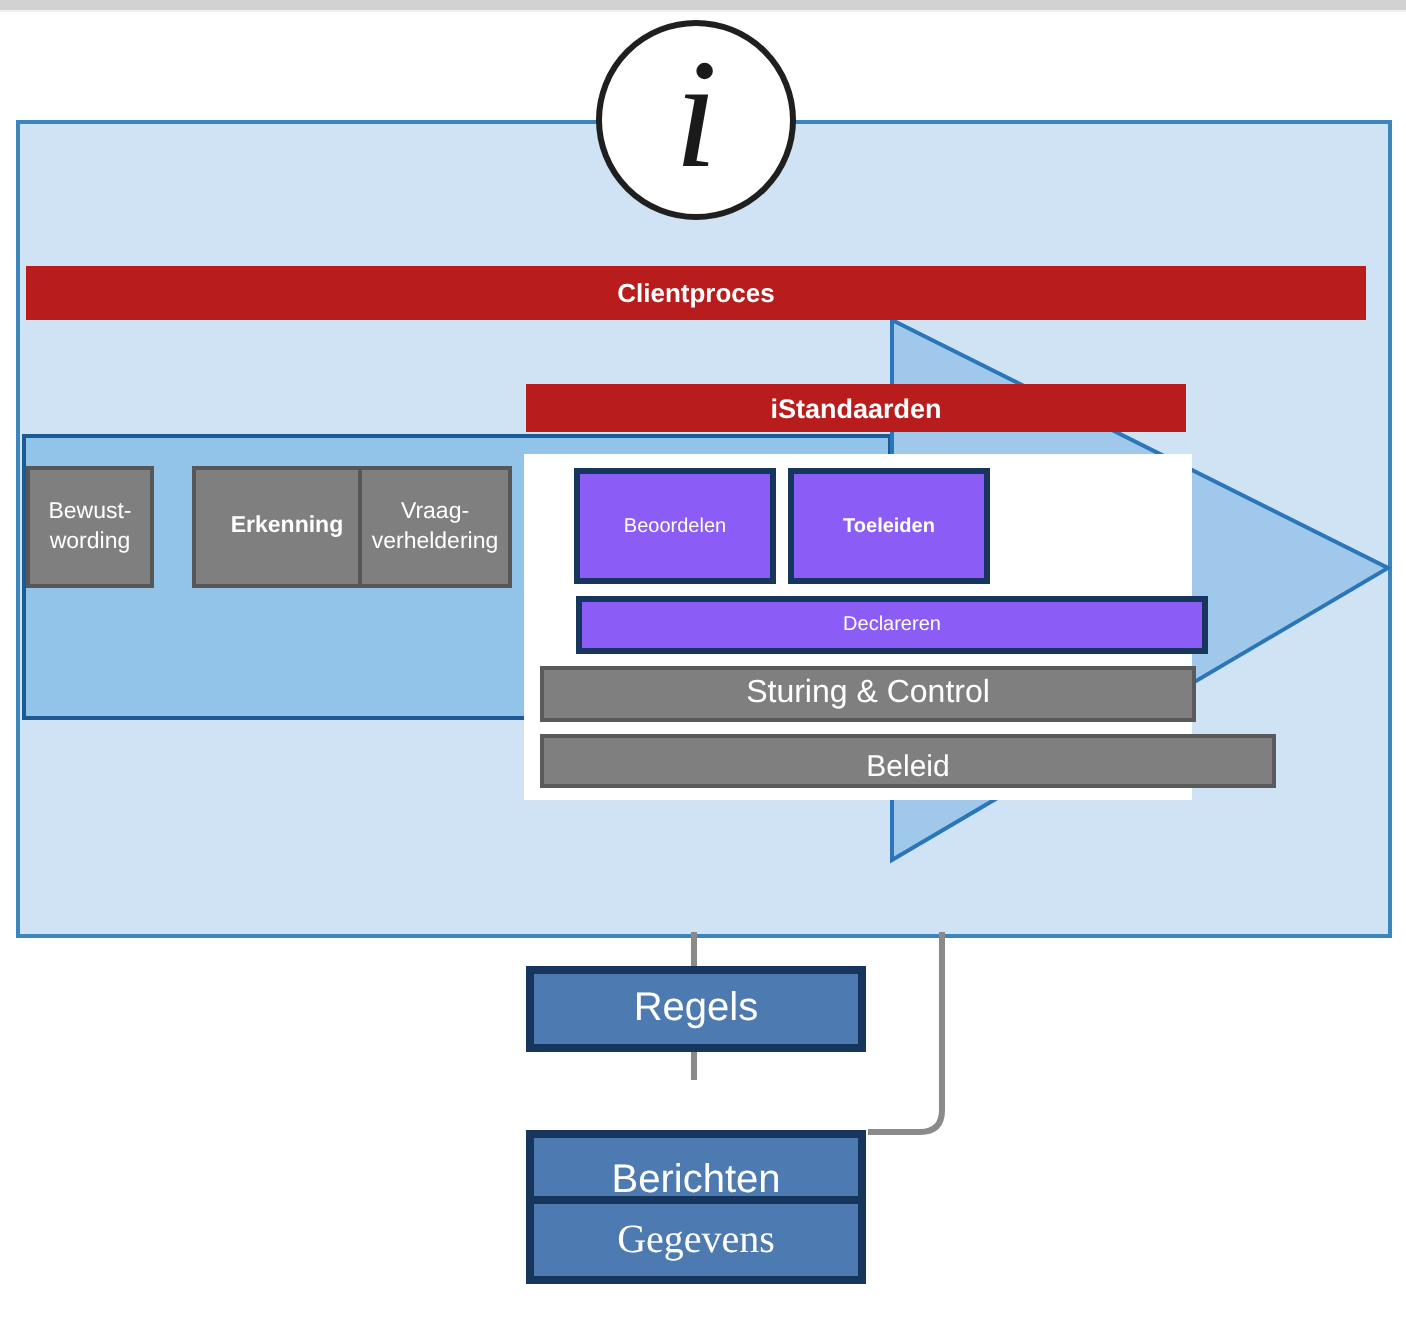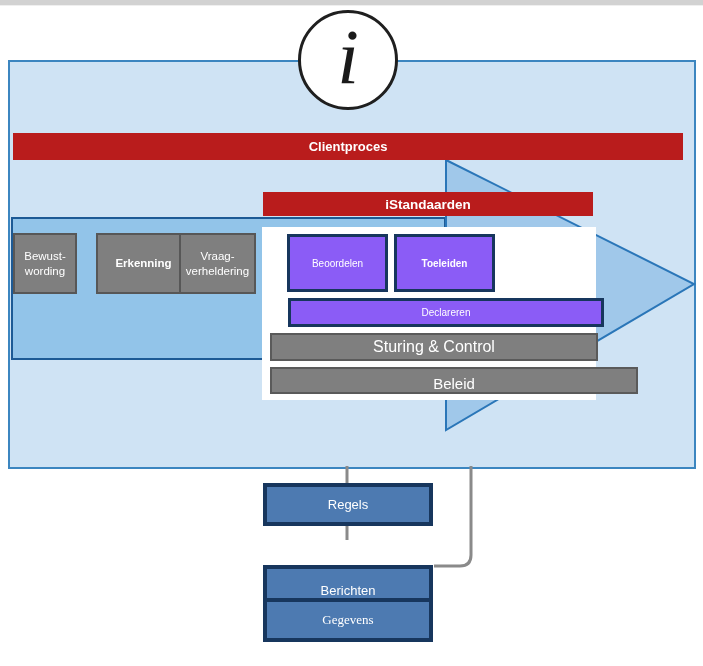--- a/index.html
+++ b/index.html
@@ -25,21 +25,21 @@
   .panel{position:absolute;left:262px;top:227px;width:334px;height:173px;background:#ffffff;z-index:3;}
 
   .box{position:absolute;box-sizing:border-box;color:#ffffff;
     display:flex;align-items:center;justify-content:center;text-align:center;z-index:4;}
 
   .gray-box{background:#7f7f7f;border:2px solid #575757;font-size:11.5px;line-height:1.25;}
   .steel-box{background:#8b5cf6;border:3px solid #17365d;font-size:10px;margin-left:16px;}
   .gray-layer{background:#7f7f7f;border:2px solid #5a5a5a;font-size:15px;}
 
   .bottom-box{position:absolute;box-sizing:border-box;width:170px;background:#4d7ab1;
-    border:4px solid #17365d;color:#ffffff;font-size:13px;
+    border:4px solid #17365d;color:#ffffff;font-size:20px;
     display:flex;align-items:center;justify-content:center;z-index:4;}
 
   .info-circle{position:absolute;left:298px;top:10px;width:100px;height:100px;
     background:#ffffff;border:3px solid #1f1f1f;border-radius:50%;box-sizing:border-box;
     display:flex;align-items:center;justify-content:center;z-index:6;}
   .info-circle .glyph{font-family:"Liberation Serif",serif;font-style:italic;
     font-size:78px;color:#1a1a1a;line-height:1;margin-top:-6px;}
 </style>
 </head>
 <body>

